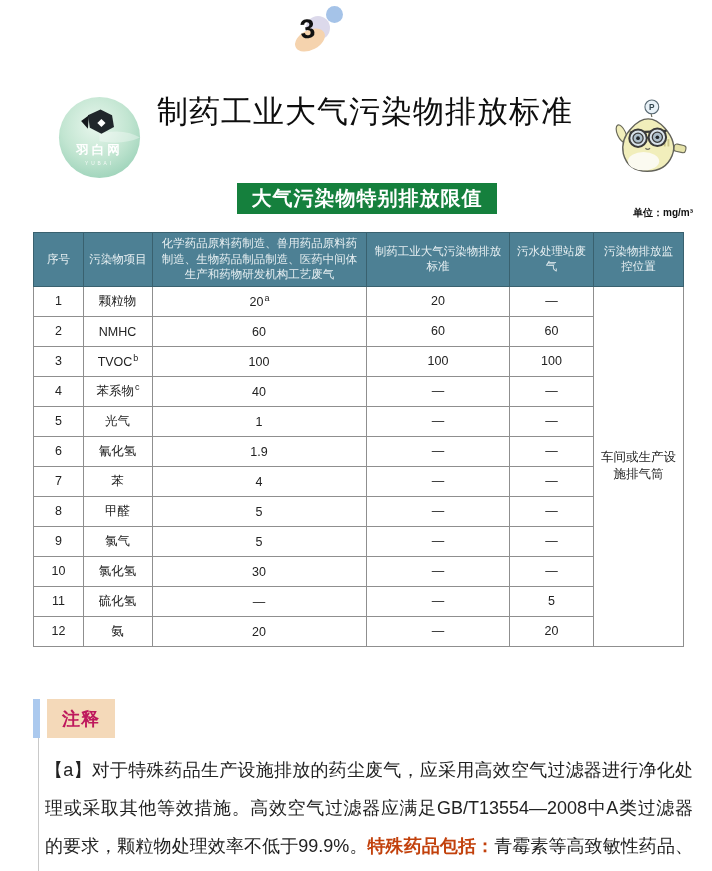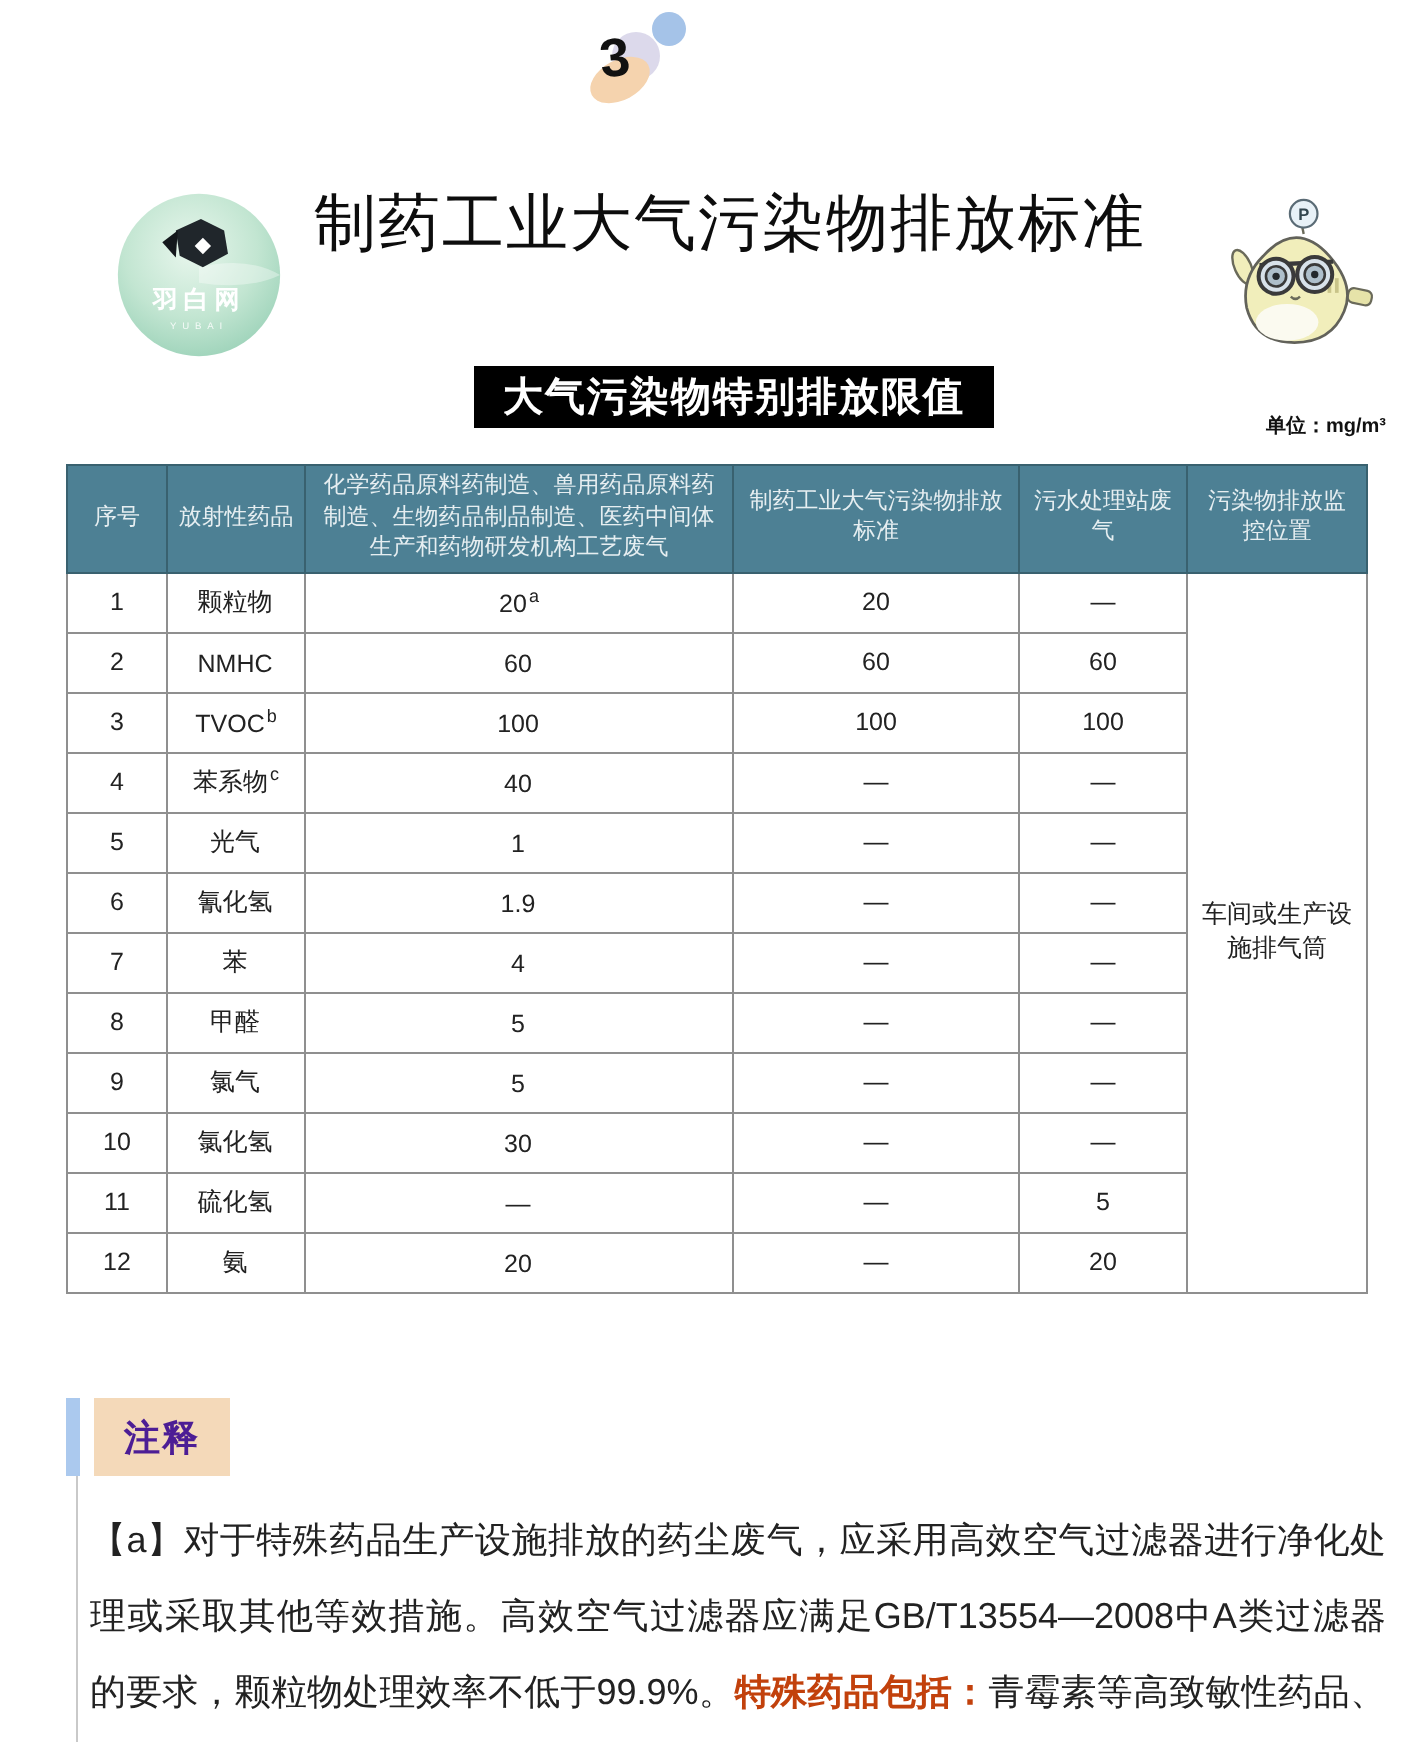--- a/index.html
+++ b/index.html
@@ -30,21 +30,21 @@
 
   
   .logo{position:absolute;left:56px;top:95px;width:87px;height:85px;}
   .mascot{position:absolute;left:604px;top:98px;width:92px;height:84px;}
   .title-block{position:absolute;left:120px;top:93px;width:490px;text-align:center;}
   .title-line1{font-size:31px;font-weight:normal;color:#0d0d0d;letter-spacing:1px;line-height:1.2;}
   .title-line2{font-size:29px;font-weight:bold;color:#0d0d0d;letter-spacing:1px;line-height:1.25;}
 
   .badge{
     position:absolute;left:237px;top:183px;width:260px;height:31px;
-    background:#000000;color:#ffffff;font-size:20px;font-weight:bold;
+    background:#15803d;color:#ffffff;font-size:20px;font-weight:bold;
     display:flex;align-items:center;justify-content:center;letter-spacing:1px;
   }
 
   .unit-label{
     position:absolute;right:19px;top:206px;font-size:10px;font-weight:bold;color:#111;
   }
 
   
   table.limits{
     position:absolute;left:33px;top:232px;width:650px;
@@ -64,21 +64,21 @@
   }
   table.limits{border:1px solid #6f6f6f;}
   sup.cell-sup, sup.hdr-sup{font-size:9px;margin-left:1px;}
   td.monitor-cell{font-size:12.5px;color:#222;}
 
   
   .note-bar{position:absolute;left:33px;top:699px;width:7px;height:39px;background:#abc9ee;}
   .note-vline{position:absolute;left:38px;top:738px;width:1px;height:133px;background:#c9c9c9;}
   .note-label{
     position:absolute;left:47px;top:699px;height:39px;padding:0 15px;
-    background:#f4d9b9;color:#4c1d95;font-size:18px;font-weight:bold;
+    background:#f4d9b9;color:#be185d;font-size:18px;font-weight:bold;
     display:flex;align-items:center;letter-spacing:1px;
   }
   .note-text{
     position:absolute;left:45px;top:733px;width:648px;
     font-size:18px;line-height:2.12;color:#222;text-align:justify;
   }
   .note-text b{color:#c2410c;}
 </style>
 </head>
 <body>
@@ -145,21 +145,21 @@
     <col style="width:50px">
       <col style="width:69px">
       <col style="width:214px">
     <col style="width:143px">
       <col style="width:84px">
       <col style="width:90px">
   </colgroup>
   <thead>
     <tr>
       <th>序号</th>
-      <th>放射性药品</th>
+      <th>污染物项目</th>
       <th>化学药品原料药制造、兽用药品原料药制造、生物药品制品制造、医药中间体生产和药物研发机构工艺废气</th>
       <th>制药工业大气污染物排放标准</th>
       <th>污水处理站废气</th>
       <th>污染物排放监控位置</th>
     </tr>
   </thead>
   <tbody>
       <tr>
     <td>1</td>
     <td><span class="cell-base">颗粒物</span><sup class="cell-sup"></sup></td>

